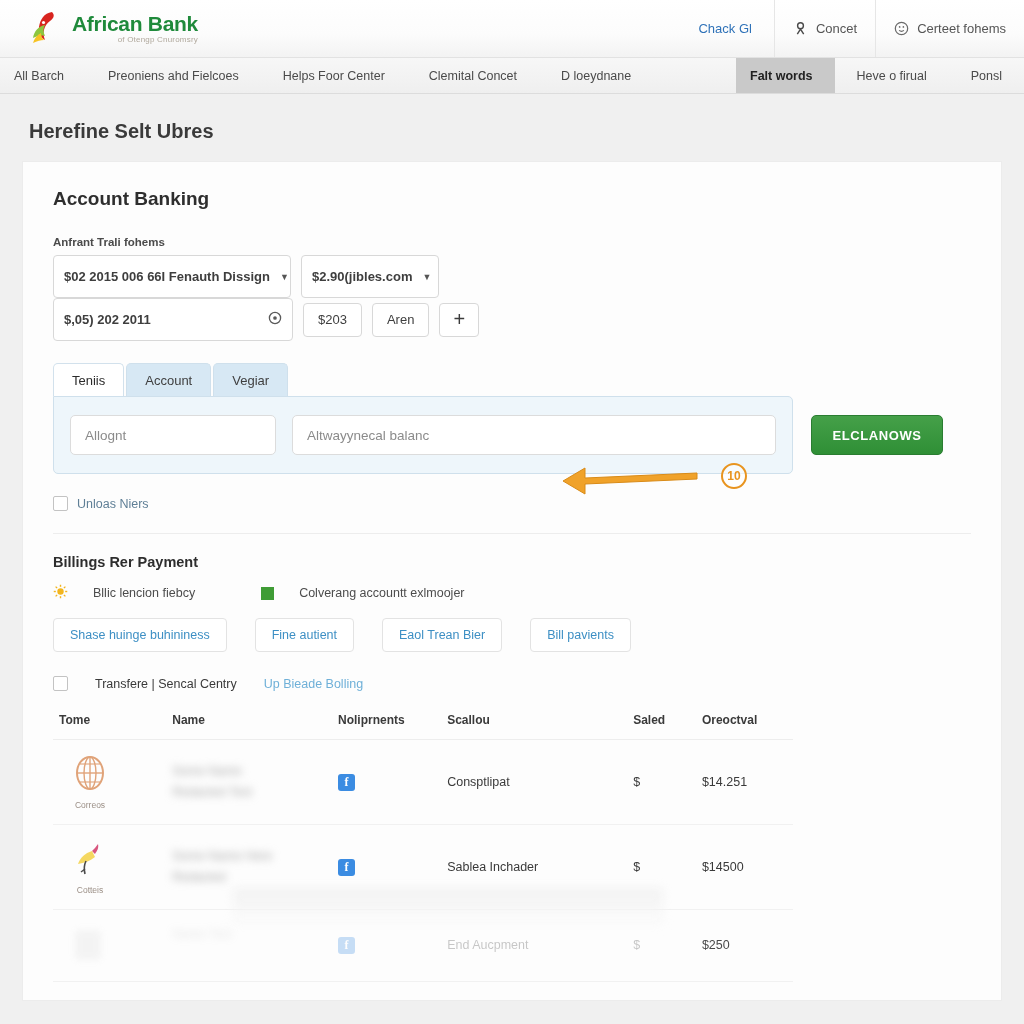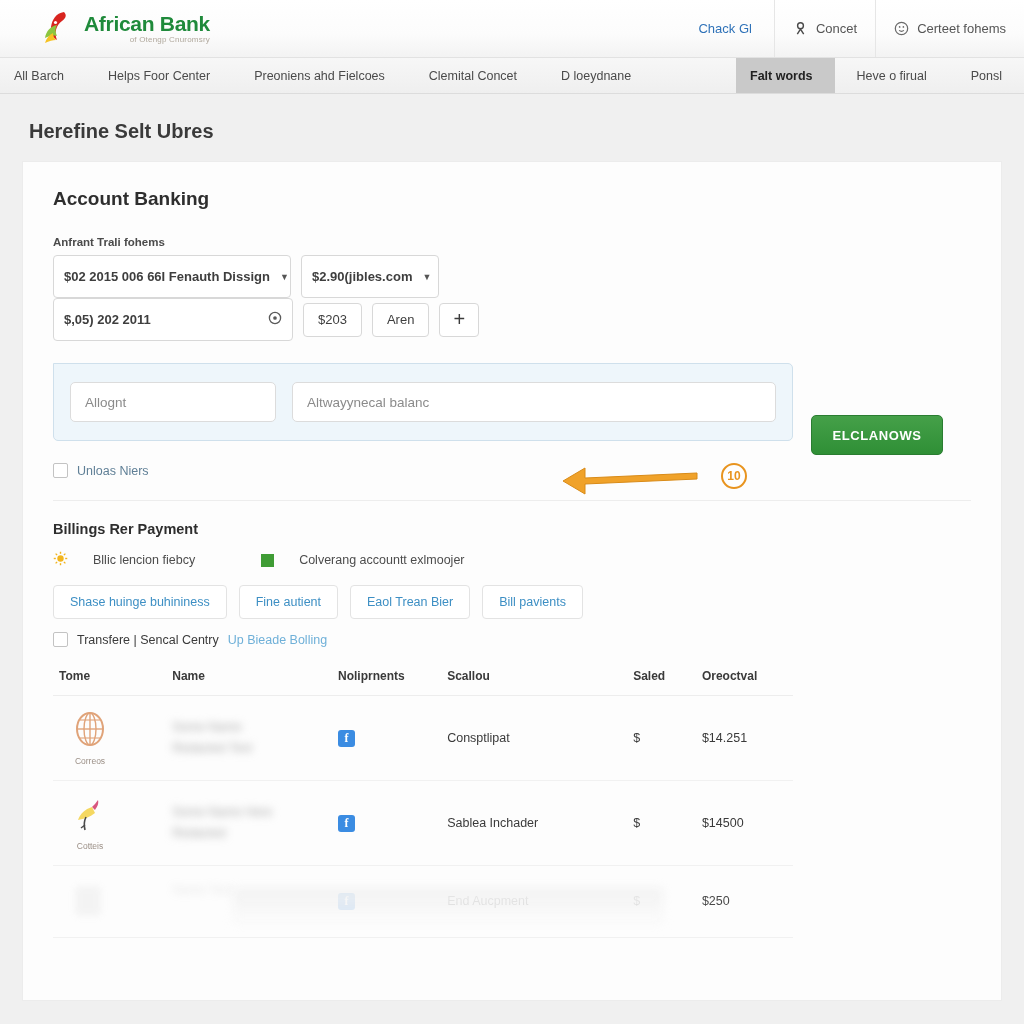--- a/index.html
+++ b/index.html
@@ -16,21 +16,21 @@
   .topbar {
     position: relative;
     height: 58px;
     background: linear-gradient(180deg, #ffffff 0%, #fcfcfc 60%, #f3f3f3 100%);
     border-bottom: 1px solid #e2e2e2;
     display: flex;
     align-items: stretch;
   }
   .logo-wrap {
     display: flex; align-items: center;
-    padding-left: 40px;
+    padding-left: 28px;
     gap: 6px;
   }
   .logo-mark { width: 38px; height: 40px; flex: 0 0 38px; }
   .logo-text { line-height: 1; }
   .logo-name {
     font-size: 21px; font-weight: bold; color: #1f8a3b;
     letter-spacing: -0.3px; white-space: nowrap;
   }
   .logo-tag {
     font-size: 8px; color: #b0a89c; letter-spacing: 0.2px;
@@ -193,29 +193,29 @@
   .divider { border-top: 1px solid #ededed; margin: 22px 0 0 0; }
 
   
   .sec-title {
     font-size: 14.5px; font-weight: bold; color: #2e2e2e;
     margin: 20px 0 14px 0;
   }
   .legend-row { display: flex; align-items: center; gap: 16px; margin-bottom: 16px; }
   .legend-item { display: flex; align-items: center; gap: 25px; font-size: 12.5px; color: #4c4c4c; }
   .sq { width: 13px; height: 13px; background: #3f9c35; }
-  .lnk-row { display: flex; gap: 12px; }
+  .lnk-row { display: flex; gap: 28px; }
   .lnk-btn {
     height: 34px; padding: 0 16px;
     border: 1px solid #e3e3e3; border-radius: 4px; background: #fff;
     display: flex; align-items: center;
     font-size: 12.5px; color: #3d8fc4; cursor: pointer;
     white-space: nowrap;
   }
-  .transfer-row { display: flex; align-items: center; gap: 9px; margin-top: 13px; font-size: 12.5px; }
+  .transfer-row { display: flex; align-items: center; gap: 27px; margin-top: 24px; font-size: 12.5px; }
   .transfer-text { color: #3a3a3a; }
   .transfer-link { color: #6fb0d8; }
 
   
   table.tbl { width: 740px; border-collapse: collapse; margin-top: 12px; }
   table.tbl th {
     font-size: 12px; font-weight: bold; color: #3a3a3a;
     text-align: left; padding: 10px 6px 12px 6px;
     border-bottom: 1px solid #ededed;
   }
@@ -303,22 +303,22 @@
             <path d="M5.4 10 Q8 12 10.6 10" fill="none" stroke="#6a6a6a" stroke-width="1.2"></path>
           </svg>
       </span>
       <span>Certeet fohems</span>
     </div>
   </div>
 </div>
 
 <div class="subnav">
   <div class="subnav-item">All Barch</div>
+  <div class="subnav-item">Preoniens ahd Fielcoes</div>
   <div class="subnav-item">Helps Foor Center</div>
-  <div class="subnav-item">Preoniens ahd Fielcoes</div>
   <div class="subnav-item">Clemital Concet</div>
   <div class="subnav-item">D loeydnane</div>
   <div class="subnav-right">
     <div class="subnav-item active">Falt words</div>
     <div class="subnav-item">Heve o firual</div>
     <div class="subnav-item">Ponsl</div>
   </div>
 </div>
 
 <div class="page-title">Herefine Selt Ubres</div>
@@ -348,20 +348,25 @@
               <circle cx="8" cy="8" r="2.1" fill="#5a5a5a"></circle>
             </svg>
       </span>
     </div>
     <div class="btn-sm">$203</div>
     <div class="btn-sm">Aren</div>
     <div class="btn-sm btn-plus">+</div>
   </div>
 
   <div class="tabs-area">
+    <div class="tabstrip">
+      <div class="tab active">Teniis</div>
+      <div class="tab">Account</div>
+      <div class="tab">Vegiar</div>
+    </div>
     <div class="tab-panel">
       <div class="panel-input pi-a">Allognt</div>
       <div class="panel-input pi-b">Altwayynecal balanc</div>
     </div>
 
     <div class="green-btn">ELCLANOWS</div>
 
     <svg class="annot" style="position:absolute;left:498px;top:92px;width:150px;height:40px">
       <path d="M146 18 L34 23 L34 13 L12 26 L34 39 L34 29 L146 24 Z" fill="#f0a22a" stroke="#d98b18" stroke-width="1"></path>
     </svg>

